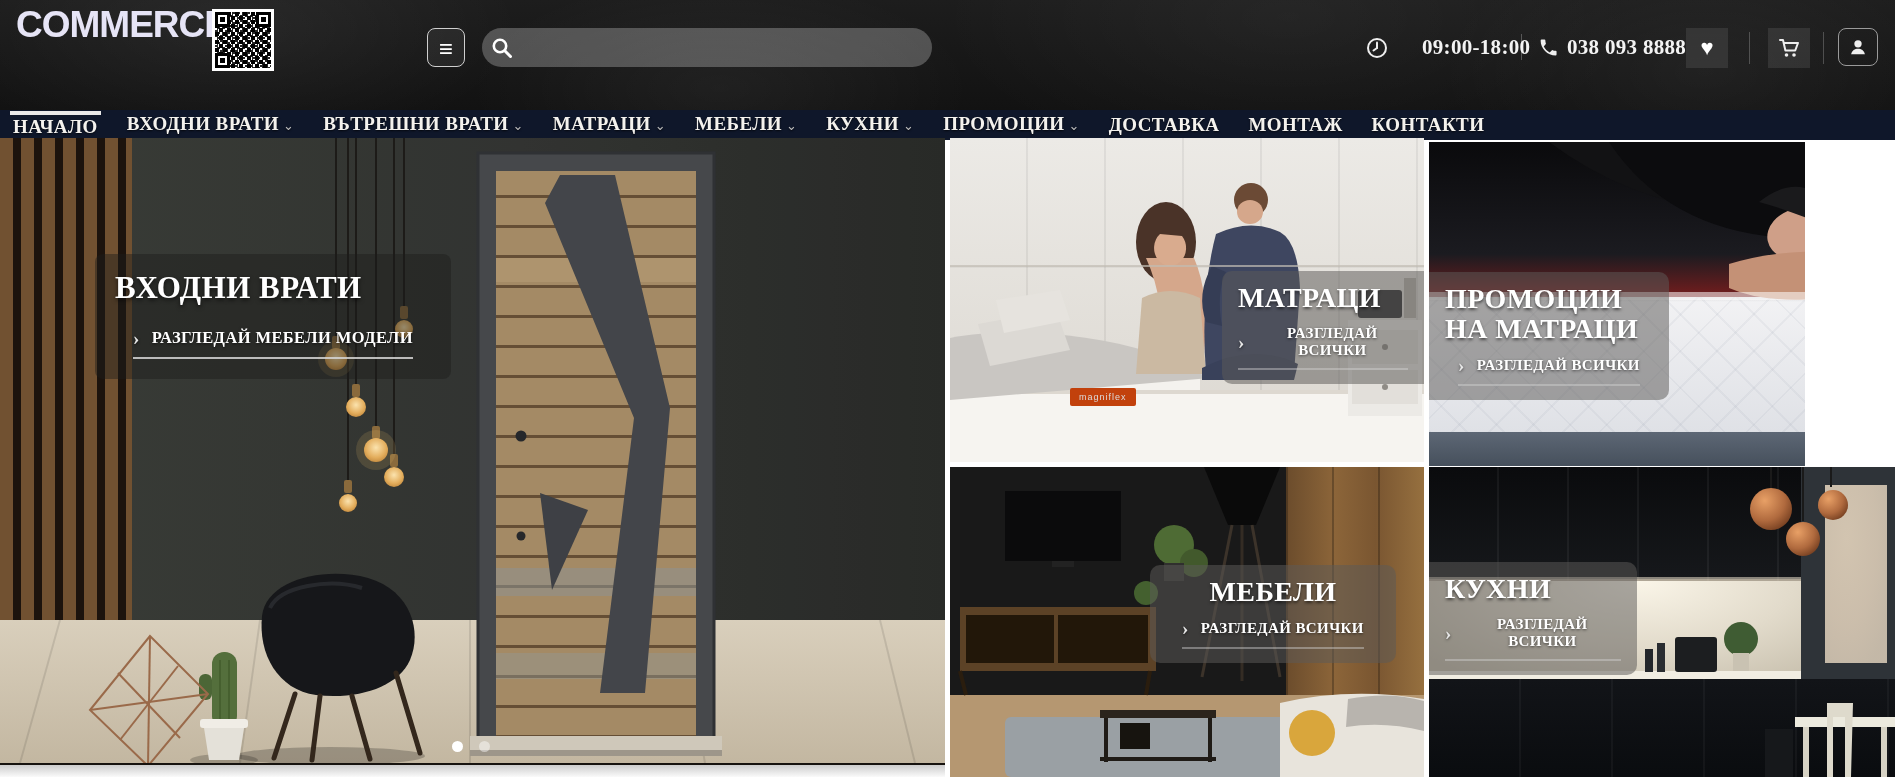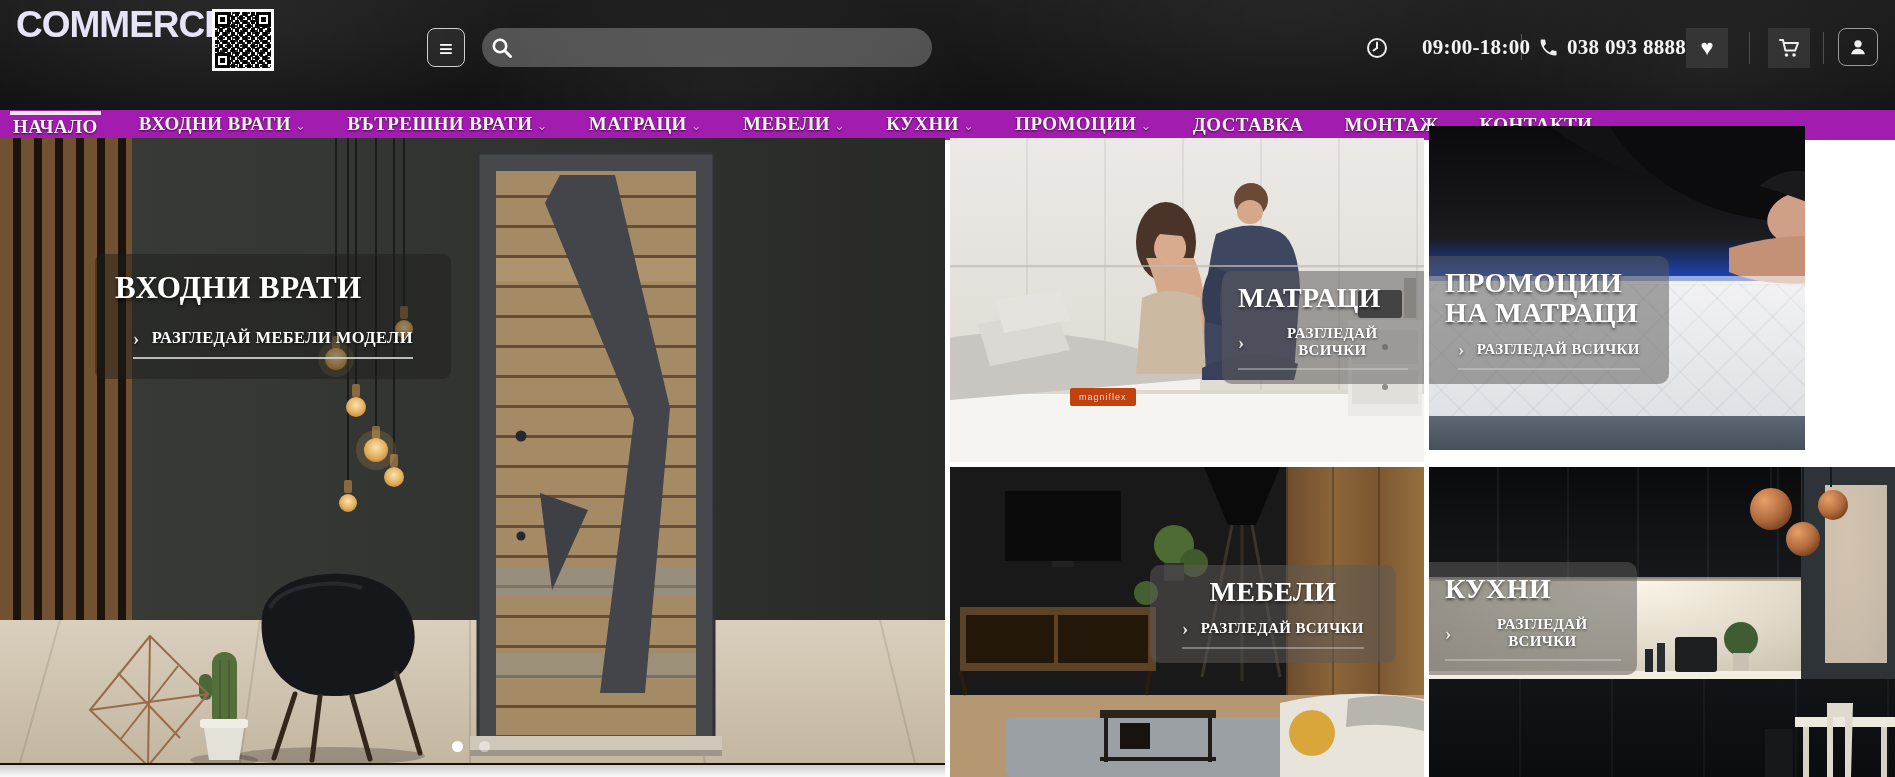--- a/index.html
+++ b/index.html
@@ -44,22 +44,22 @@
   .info-phone{left:1538px;}
   .icon-btn{position:absolute;top:28px;width:42px;height:40px;border:none;cursor:pointer;
       display:flex;align-items:center;justify-content:center;background:rgba(255,255,255,.09);color:#fff;}
   .btn-wish{left:1686px;font-size:22px;}
   .btn-cart{left:1768px;}
   .btn-acct{left:1838px;width:40px;height:38px;background:transparent;border:1px solid #9a9a9a;border-radius:8px;}
   .vdiv{position:absolute;top:32px;width:1px;height:32px;background:rgba(255,255,255,.22);}
   .vd1{left:1749px}.vd2{left:1823px}
 
   
-  .nav{position:absolute;left:0;top:110px;width:1895px;height:30px;background:#a21caf;
-      display:flex;align-items:center;gap:41px;padding-left:13px;box-sizing:border-box;}
+  .nav{position:absolute;left:0;top:110px;width:1895px;height:30px;background:#0f172a;
+      display:flex;align-items:center;gap:29px;padding-left:13px;box-sizing:border-box;}
   .nav-item{position:relative;color:#f4f2ee;font-weight:bold;font-size:19px;letter-spacing:.4px;
       line-height:30px;cursor:pointer;white-space:nowrap;text-shadow:0 1px 2px rgba(0,0,0,.7);}
   .nav-item .chev{font-size:13px;color:#bdbdbd;margin-left:4px;font-weight:normal;}
   .nav-item.active::before{content:"";position:absolute;left:-3px;right:-3px;top:1px;height:4px;background:#e9e9e9;}
   .nav-item.active{padding-top:4px;line-height:26px;}
 
   
   .hero{position:absolute;left:0;top:138px;width:945px;height:625px;overflow:hidden;background:#3a3c39;
       border-bottom:2px solid #17130f;cursor:pointer;}
   .hero svg{position:absolute;left:0;top:0;}
@@ -75,21 +75,21 @@
   .hero .cta{font-size:16.5px;}
   .cta .cta-line{margin-top:9px;height:2px;background:rgba(214,214,214,.85);}
   .dots{position:absolute;left:452px;top:603px;display:flex;gap:16px;}
   .dot{width:11px;height:11px;border-radius:50%;background:#fff;cursor:pointer;}
   .dot.inactive{background:rgba(255,255,255,.45);}
   .hero-under{position:absolute;left:0;top:765px;width:945px;height:12px;background:linear-gradient(#cdcdcd,#fafafa);}
 
   
   .tile{position:absolute;overflow:hidden;cursor:pointer;}
   .tile1{left:950px;top:138px;width:474px;height:324px;background:#e3e0da;}
-  .tile2{left:1429px;top:126px;width:376px;height:324px;background:#1d4ed8;}
+  .tile2{left:1429px;top:142px;width:376px;height:324px;background:#7f1d1d;}
   .tile3{left:950px;top:467px;width:474px;height:310px;background:#191919;}
   .tile4{left:1429px;top:467px;width:466px;height:310px;background:#0c0d0f;}
   .tile svg{position:absolute;left:0;top:0;}
   .tile-panel{position:absolute;box-sizing:border-box;color:#fff;background:rgba(92,90,88,.52);padding:12px 16px 14px;}
   .tp-right{right:0;border-radius:10px 0 0 10px;}
   .tp-left{left:0;border-radius:0 10px 10px 0;}
   .tile-title{font-size:28px;font-weight:bold;line-height:1.08;letter-spacing:.4px;text-shadow:0 2px 3px rgba(0,0,0,.55);}
   .tile .cta{font-size:15px;margin-top:12px;}
   .t1-panel{top:133px;width:202px;}
   .t2-panel{top:130px;width:240px;}

